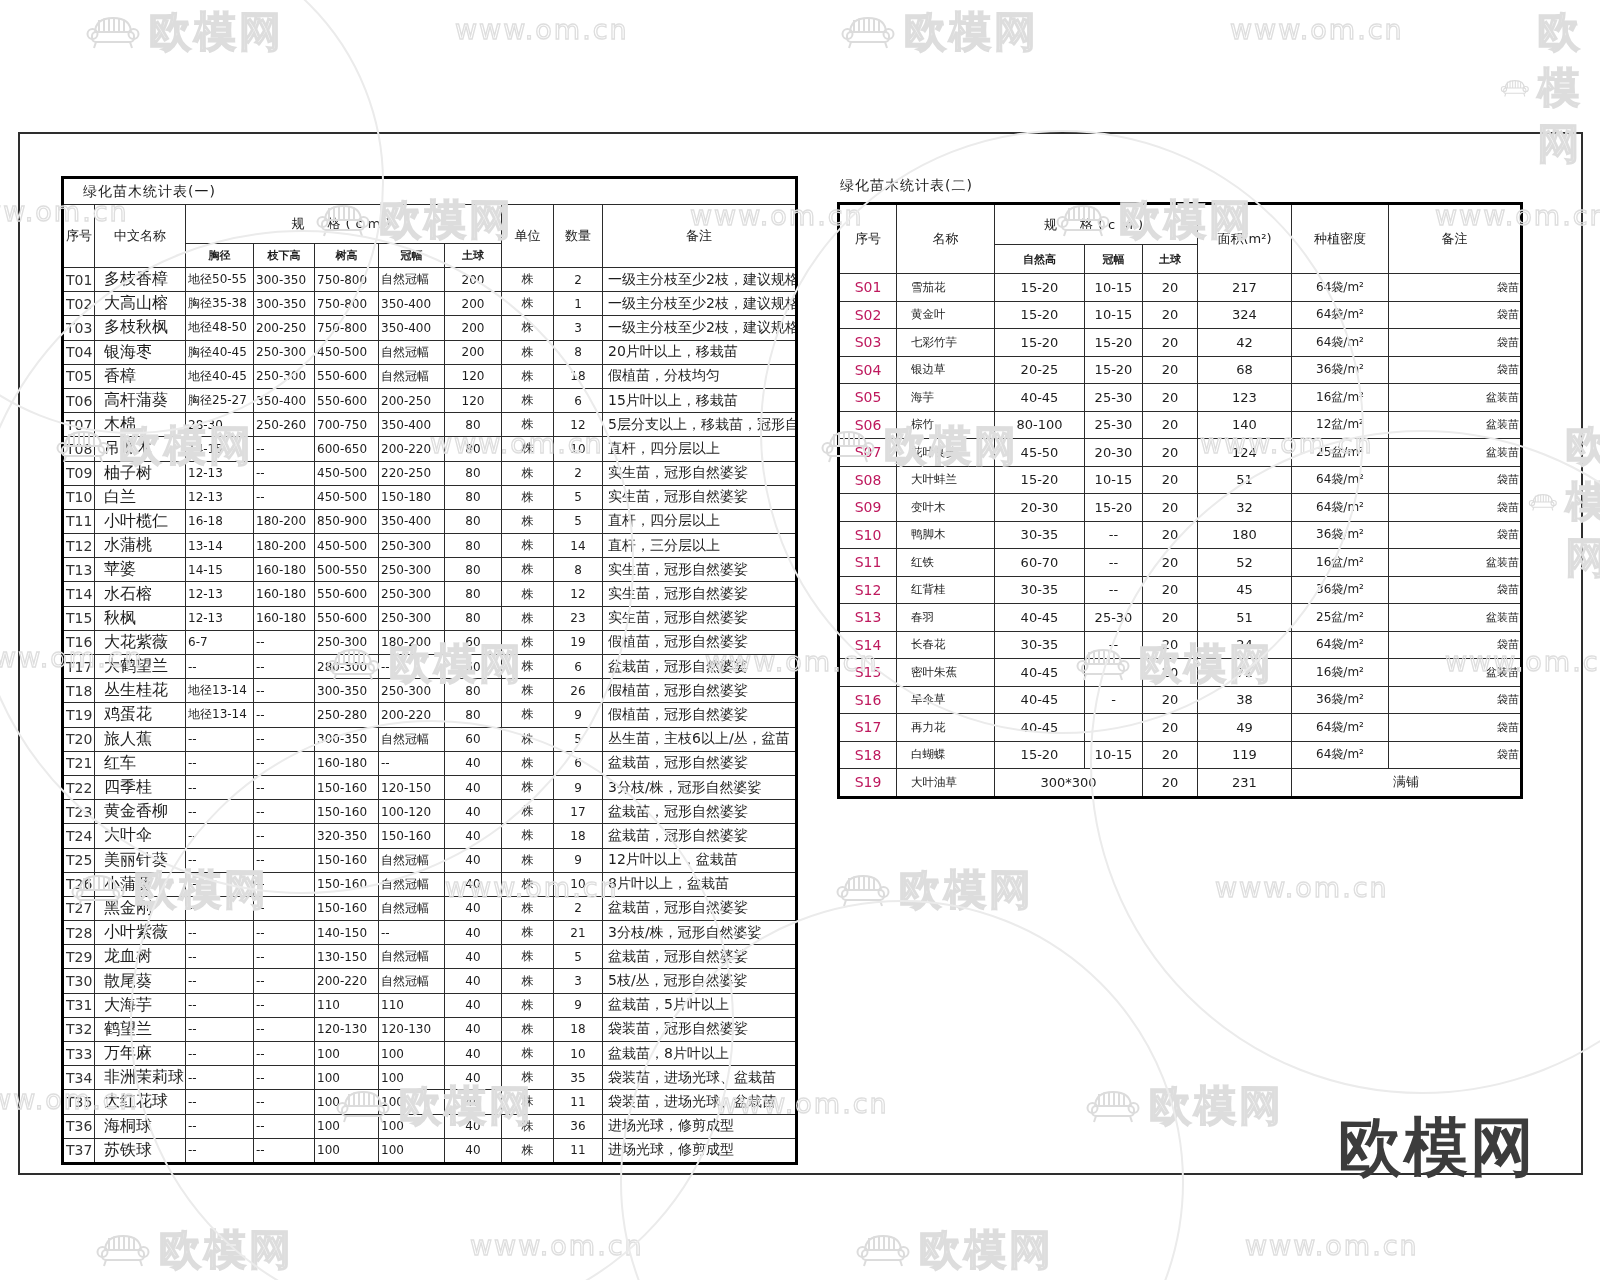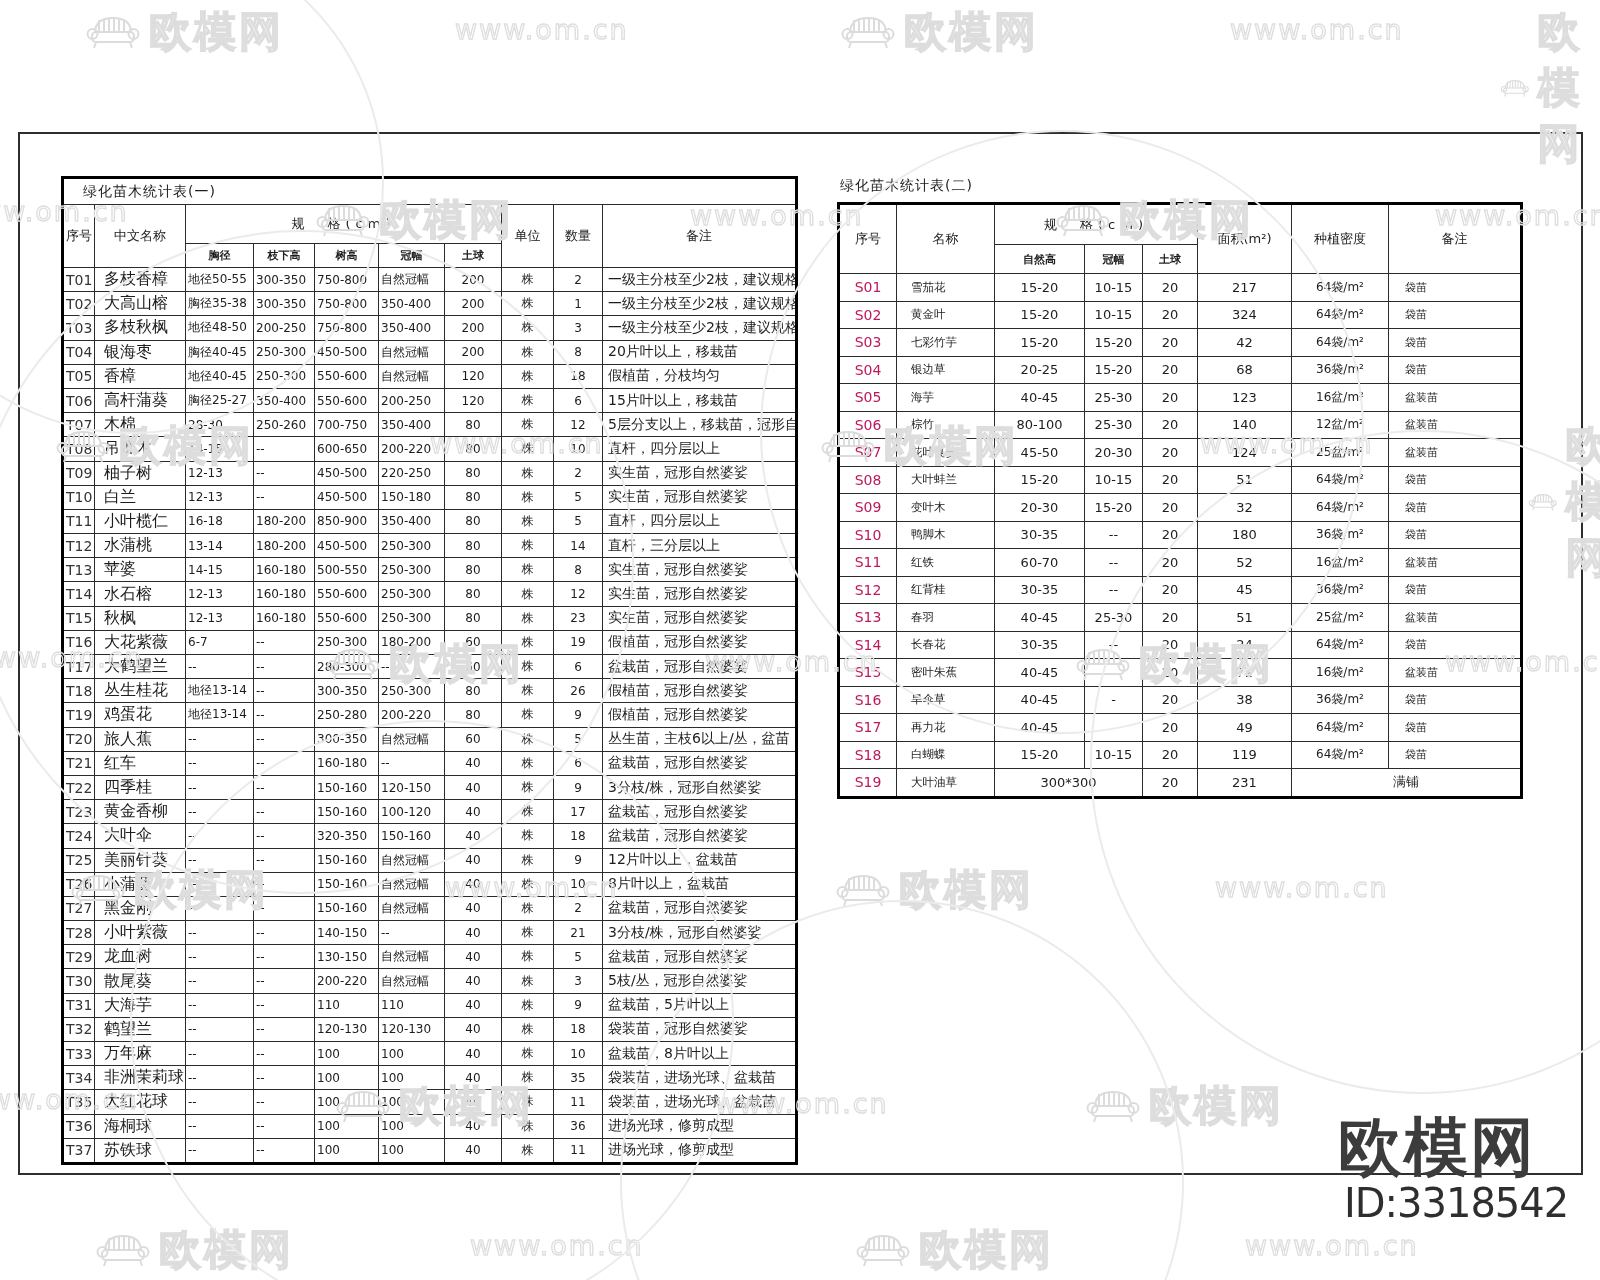--- a/index.html
+++ b/index.html
@@ -30,21 +30,21 @@
 
   .t2-title{position:absolute;left:840px;top:177px;font-size:14px;letter-spacing:1px;}
   .t2{position:absolute;left:837px;top:202px;width:683px;border:3px solid #000;}
   .t2 tr.main th{height:37px;font-size:13px;}
   .t2 th.spec{font-size:15px;letter-spacing:5px;}
   .t2 tr.sub th{height:26px;font-size:11px;font-weight:bold;}
   .t2 tbody td{height:24.5px;font-size:13px;text-align:center;}
   .t2 tbody td:nth-child(1){font-size:14px;color:#be185d;}
   .t2 tbody td:nth-child(2){text-align:left;padding-left:14px;font-size:11.5px;}
   .t2 tbody td:nth-child(7){font-size:12px;}
-  .t2 tbody td:nth-child(8){text-align:left;padding-left:16px;font-size:11px;}
+  .t2 tbody td:nth-child(8){text-align:right;padding-left:16px;font-size:11px;}
 
   
   .wm-layer{position:absolute;left:0;top:0;width:1600px;height:1280px;
             pointer-events:none;z-index:6;overflow:hidden;}
   .wm-tile{position:absolute;display:flex;align-items:center;gap:8px;}
   .wm-text{font-size:42px;font-weight:bold;letter-spacing:3px;color:transparent;
            -webkit-text-stroke:1.5px #dddddd;}
   .wm-url{font-size:27px;font-weight:normal;letter-spacing:2px;color:transparent;
           -webkit-text-stroke:1.3px #dedede;}
   .wm-circle{position:absolute;border:2px solid #ebebeb;border-radius:50%;}
@@ -1021,15 +1021,14 @@
       </div>
       <div class="wm-circle" style="left: -30px; top: 230px; width: 660px; height: 660px;"></div>
       <div class="wm-circle" style="left: 760px; top: 130px; width: 600px; height: 600px;"></div>
       <div class="wm-circle" style="left: 130px; top: 720px; width: 600px; height: 600px;"></div>
       <div class="wm-circle" style="left: 1090px; top: 430px; width: 660px; height: 660px;"></div>
       <div class="wm-circle" style="left: 620px; top: 900px; width: 560px; height: 560px;"></div>
       <div class="wm-circle" style="left: -120px; top: -70px; width: 500px; height: 500px;"></div>
     </div>
 
   <div class="brand">欧模网</div>
-  <div class="brand-id">ID:3318542</div>
 
 </div>
 
 </body></html>

